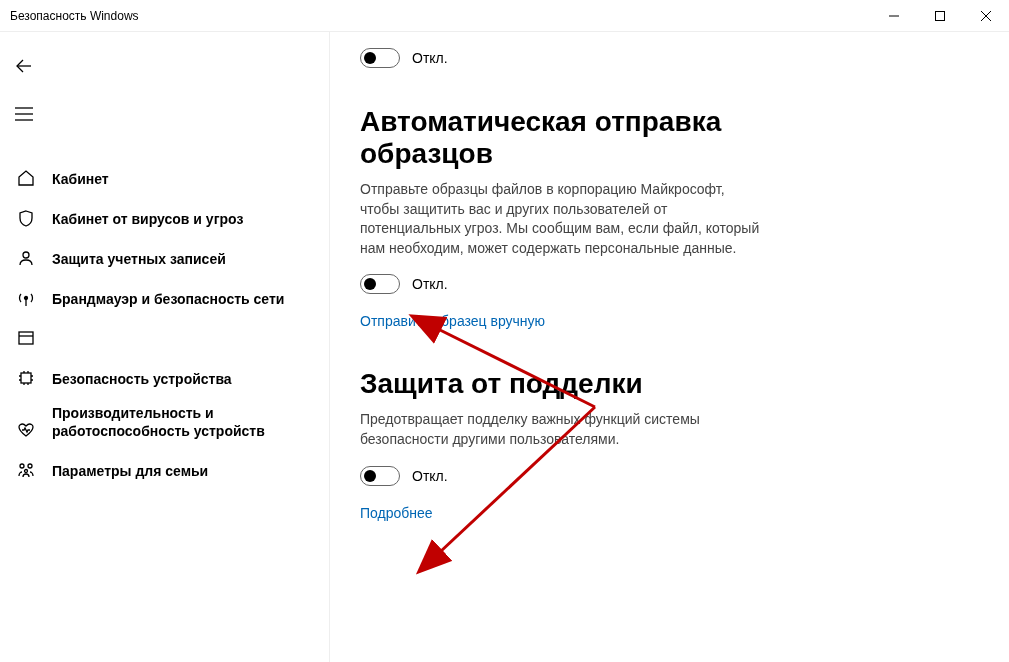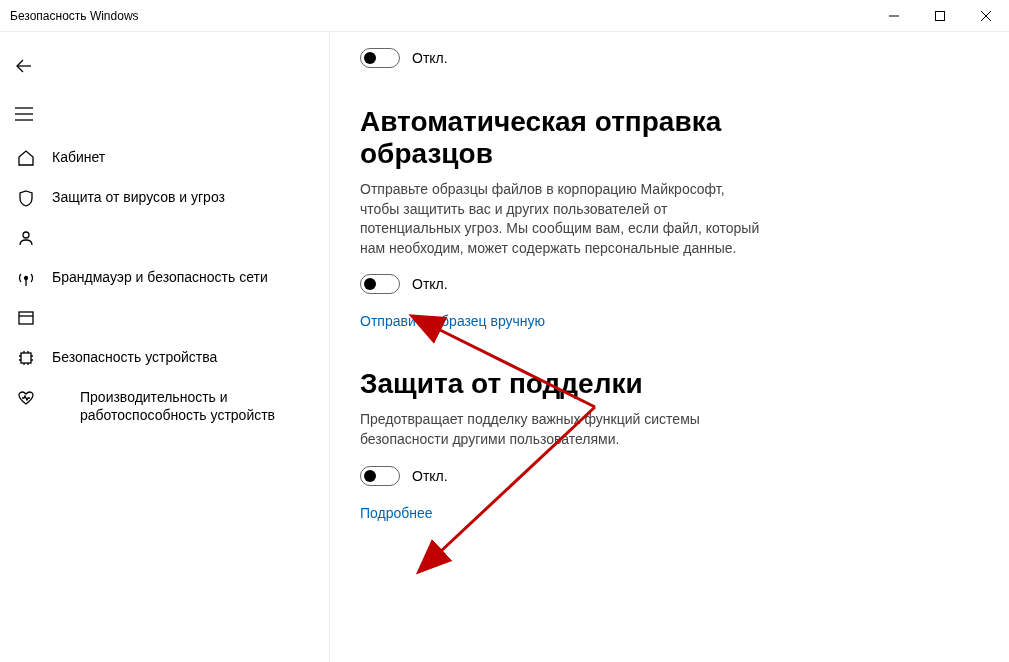--- a/index.html
+++ b/index.html
@@ -7,22 +7,22 @@
   .titlebar { display: flex; align-items: center; height: 32px; padding: 0 0 0 10px; font-size: 12px; border-bottom: 1px solid #eee; gap: 44px; }
   .titlebar .title { flex: 1; }
   .titlebar .controls { display: flex; }
   .titlebar .controls div { width: 46px; height: 32px; display: flex; align-items: center; justify-content: center; cursor: pointer; }
   .titlebar .controls svg { width: 12px; height: 12px; stroke: #000; stroke-width: 1; fill: none; }
   .body { display: flex; height: calc(100% - 32px); }
   .sidebar { width: 330px; padding: 10px 0 0 0; border-right: 1px solid #eee; display: flex; flex-direction: column; }
   .back-btn { width: 48px; height: 48px; display: flex; align-items: center; justify-content: center; cursor: pointer; }
   .hamburger { width: 48px; height: 48px; display: flex; align-items: center; justify-content: center; cursor: pointer; margin-bottom: 10px; }
   .nav { display: flex; flex-direction: column; }
-  .nav-item { display: flex; align-items: flex-start; height: 40px; padding: 0 16px; cursor: pointer; font-size: 14px; }
-  .nav-item.tall { height: 52px; gap: 28px; }
+  .nav-item { display: flex; align-items: flex-end; height: 40px; padding: 0 16px; cursor: pointer; font-size: 14px; font-weight: bold; }
+  .nav-item.tall { height: 52px; }
   .nav-item .icon { width: 20px; height: 20px; margin-right: 16px; display: flex; align-items: center; justify-content: center; flex-shrink:0; }
   .nav-item .label { line-height: 1.3; }
   .content { flex: 1; padding: 10px 0 0 30px; overflow: auto; position: relative; }
   .toggle-row { display: flex; align-items: center; margin: 6px 0 18px 0; }
   .toggle { width: 40px; height: 20px; border: 1px solid #666; border-radius: 10px; position: relative; cursor: pointer; }
   .toggle .knob { width: 12px; height: 12px; background: #000; border-radius: 50%; position: absolute; top: 3px; left: 3px; }
   .toggle-label { margin-left: 12px; font-size: 14px; }
   .section { margin-top: 38px; max-width: 400px; }
   .section h2 { font-size: 28px; font-weight: 600; margin-bottom: 10px; }
   .section p { font-size: 14px; color: #444; line-height: 1.4; margin-bottom: 16px; }
@@ -78,29 +78,30 @@
             </svg>
           </span>
         <span class="label">Кабинет</span>
       </div>
       <div class="nav-item">
         <span class="icon">
             <svg class="icon-svg" width="18" height="18" viewBox="0 0 18 18">
               <path d="M9 2 L15 4 V9 C15 13 12 16 9 17 C6 16 3 13 3 9 V4 Z"></path>
             </svg>
           </span>
-        <span class="label">Защита от вирусов и угроз</span>
+        <span class="label">Кабинет от вирусов и угроз</span>
       </div>
       <div class="nav-item">
         <span class="icon">
             <svg class="icon-svg" width="18" height="18" viewBox="0 0 18 18">
               <circle cx="9" cy="6" r="3"></circle>
               <path d="M3 16 C3 12 6 11 9 11 C12 11 15 12 15 16"></path>
             </svg>
           </span>
+        <span class="label">Защита учетных записей</span>
       </div>
       <div class="nav-item">
         <span class="icon">
             <svg class="icon-svg" width="18" height="18" viewBox="0 0 18 18">
               <path d="M4 5 C2 7 2 11 4 13"></path>
               <path d="M14 5 C16 7 16 11 14 13"></path>
               <circle cx="9" cy="9" r="1.5" fill="#000"></circle>
               <line x1="9" y1="10" x2="9" y2="17"></line>
             </svg>
           </span>
@@ -131,20 +132,31 @@
         <span class="label">Безопасность устройства</span>
       </div>
       <div class="nav-item tall">
         <span class="icon">
             <svg class="icon-svg" width="18" height="18" viewBox="0 0 18 18">
               <path d="M9 15 C5 12 2 9 2 6 C2 4 4 3 5.5 3 C7 3 8 4 9 5 C10 4 11 3 12.5 3 C14 3 16 4 16 6 C16 9 13 12 9 15 Z"></path>
               <polyline points="5,9 7,9 8,7 10,11 11,9 13,9"></polyline>
             </svg>
           </span>
         <span class="label">Производительность и работоспособность устройств</span>
+      </div>
+      <div class="nav-item">
+        <span class="icon">
+            <svg class="icon-svg" width="18" height="18" viewBox="0 0 18 18">
+              <circle cx="5" cy="5" r="2"></circle>
+              <circle cx="13" cy="5" r="2"></circle>
+              <circle cx="9" cy="10" r="1.5"></circle>
+              <path d="M2 15 C2 12 4 11 5 11 M16 15 C16 12 14 11 13 11 M6 16 C6 14 7.5 13 9 13 C10.5 13 12 14 12 16"></path>
+            </svg>
+          </span>
+        <span class="label">Параметры для семьи</span>
       </div>
     </div>
   </div>
 
   <div class="content">
     <div class="toggle-row">
       <div class="toggle">
           <div class="knob"></div>
         </div>
       <div class="toggle-label">Откл.</div>

